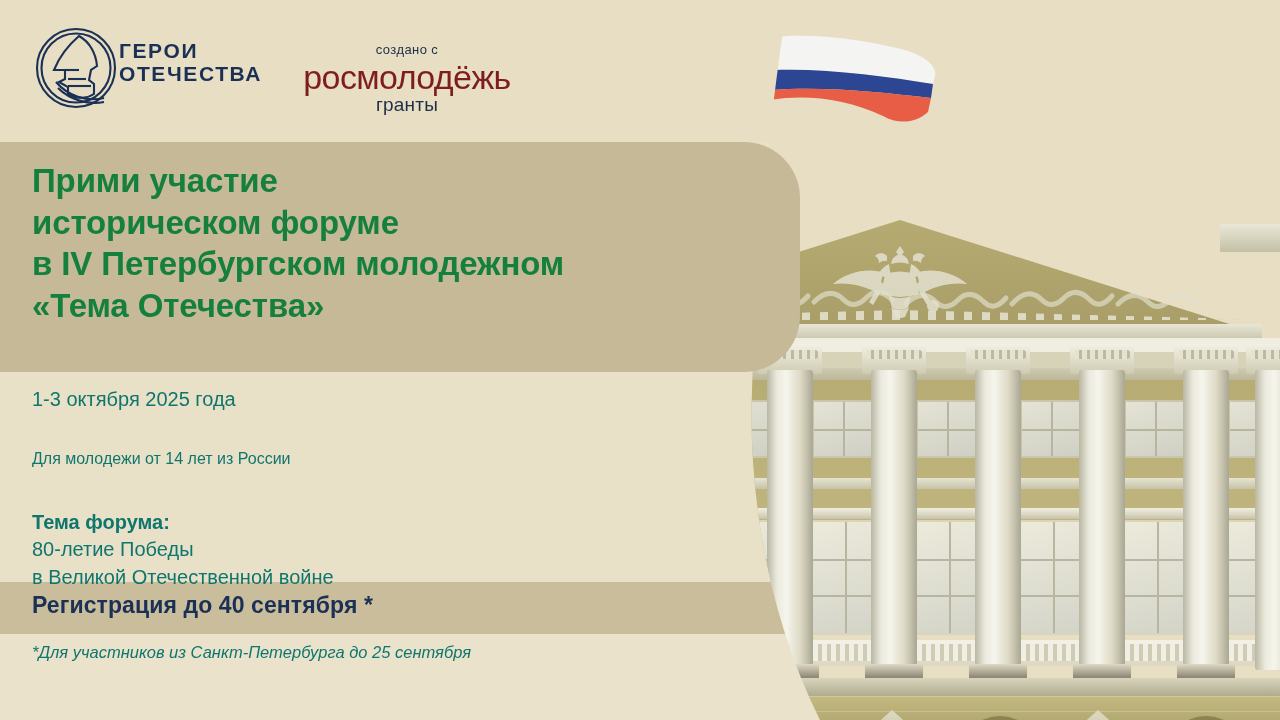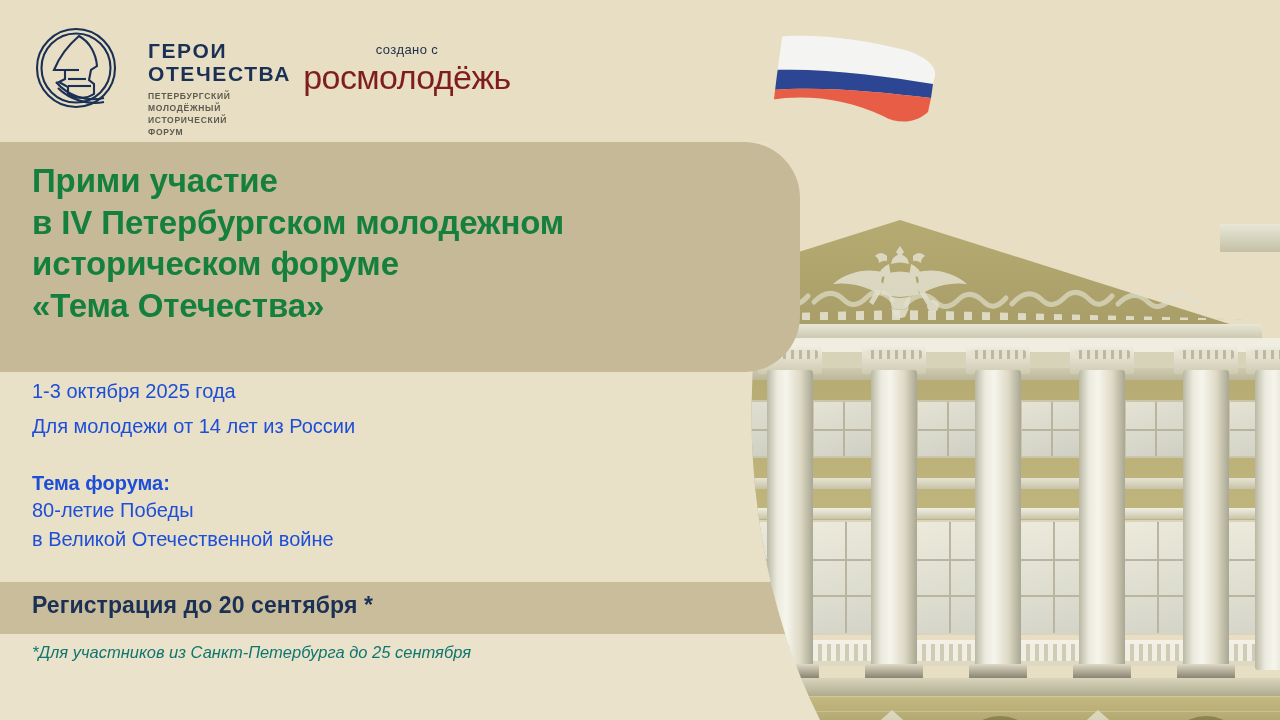--- a/index.html
+++ b/index.html
@@ -170,21 +170,21 @@
   .lamp{
     position:absolute; left:108px; top:208px; width:7px; height:470px;
     background:linear-gradient(90deg,#3e3a27,#6d6548,#2f2c1d);
   }
   .lamp-fin{
     position:absolute; left:99px; top:232px; width:25px; height:16px;
     background:#4a4530; clip-path:polygon(50% 0,100% 100%,0 100%);
   }
 
   
-  .logo-row{ position:absolute; left:34px; top:26px; display:flex; align-items:flex-start; gap:30px; }
+  .logo-row{ position:absolute; left:34px; top:26px; display:flex; align-items:flex-start; gap:1px; }
   .emblem{ width:84px; height:84px; }
   .logo-words{ padding-top:14px; }
   .logo-main{
     color:#1b3055; font-weight:bold; font-size:21px; line-height:1.08;
     letter-spacing:1.6px;
   }
   .logo-sub{
     margin-top:6px; color:#5d5a4e; font-size:8.5px; font-weight:bold;
     line-height:1.38; letter-spacing:.7px;
   }
@@ -200,24 +200,24 @@
     background:#c5b998;
     border-radius:0 56px 56px 0;
   }
   .title{
     position:absolute; left:32px; top:160px; width:760px;
     color:#15803d; font-weight:bold; font-size:33px; line-height:1.265;
     letter-spacing:-.1px;
   }
 
   
-  .info{ position:absolute; left:32px; top:379px; width:520px; color:#1d4ed8; }
+  .info{ position:absolute; left:32px; top:387px; width:520px; color:#0f766e; }
   .date{ font-size:20px; line-height:1.25; }
-  .aud{ margin-top:8px; font-size:20px; line-height:1.42; }
-  .theme-lbl{ margin-top:30px; font-size:20px; font-weight:bold; line-height:1.3; }
+  .aud{ margin-top:36px; font-size:16px; line-height:1.42; }
+  .theme-lbl{ margin-top:38px; font-size:20px; font-weight:bold; line-height:1.3; }
   .theme-val{ font-size:20px; line-height:1.42; }
 
   .reg{
     position:absolute; left:32px; top:592px;
     color:#1b3055; font-weight:bold; font-size:23px; letter-spacing:.1px;
   }
   .note{
     position:absolute; left:32px; top:643px;
     color:#0f766e; font-size:16.5px; font-style:italic;
   }
@@ -469,49 +469,44 @@
           <path d="M22 56 C34 70 52 76 70 72"></path>
           <path d="M24 62 C36 74 54 79 70 76"></path>
         </g>
       </svg>
     </div>
     <div class="logo-words">
       <div class="logo-main">
         <div>ГЕРОИ</div>
         <div>ОТЕЧЕСТВА</div>
       </div>
-      <div class="logo-sub">
-        <div>ПЕТЕРБУРГСКИЙ</div>
-        <div>МОЛОДЁЖНЫЙ</div>
-        <div>ИСТОРИЧЕСКИЙ</div>
-        <div>ФОРУМ</div>
-      </div>
     </div>
   </div>
 
   <div class="rml">
     <div class="rml-top">создано с</div>
     <div class="rml-mid">росмолодёжь</div>
+    <div class="rml-bot">гранты</div>
   </div>
 
   <div class="title">
     <div>Прими участие</div>
+    <div>историческом форуме</div>
     <div>в IV Петербургском молодежном</div>
-    <div>историческом форуме</div>
     <div>«Тема Отечества»</div>
   </div>
 
   <div class="info">
     <div class="date">1-3 октября 2025 года</div>
     <div class="aud">
       <div>Для молодежи от 14 лет из России</div>
     </div>
     <div class="theme-lbl">Тема форума:</div>
     <div class="theme-val">
       <div>80-летие Победы</div>
       <div>в Великой Отечественной войне</div>
     </div>
   </div>
 
-  <div class="reg">Регистрация до 20 сентября *</div>
+  <div class="reg">Регистрация до 40 сентября *</div>
   <div class="note">*Для участников из Санкт-Петербурга до 25 сентября</div>
 
 </div>
 
 </body></html>

